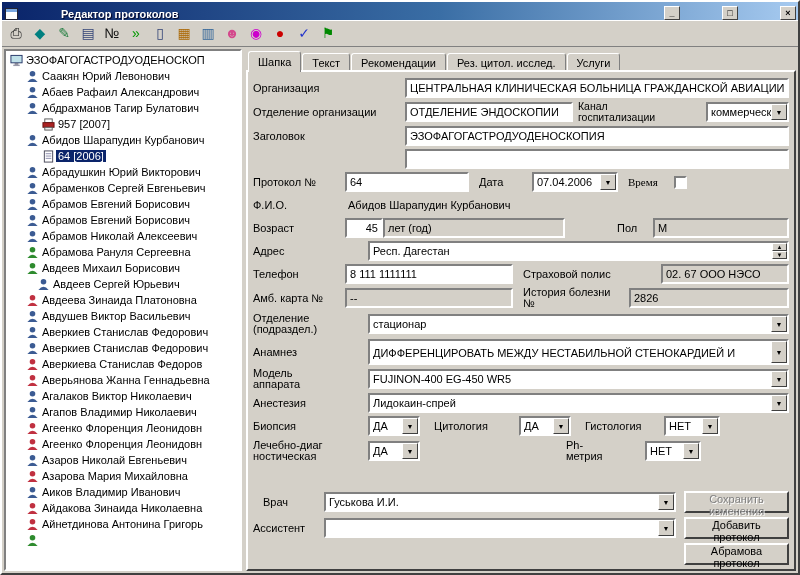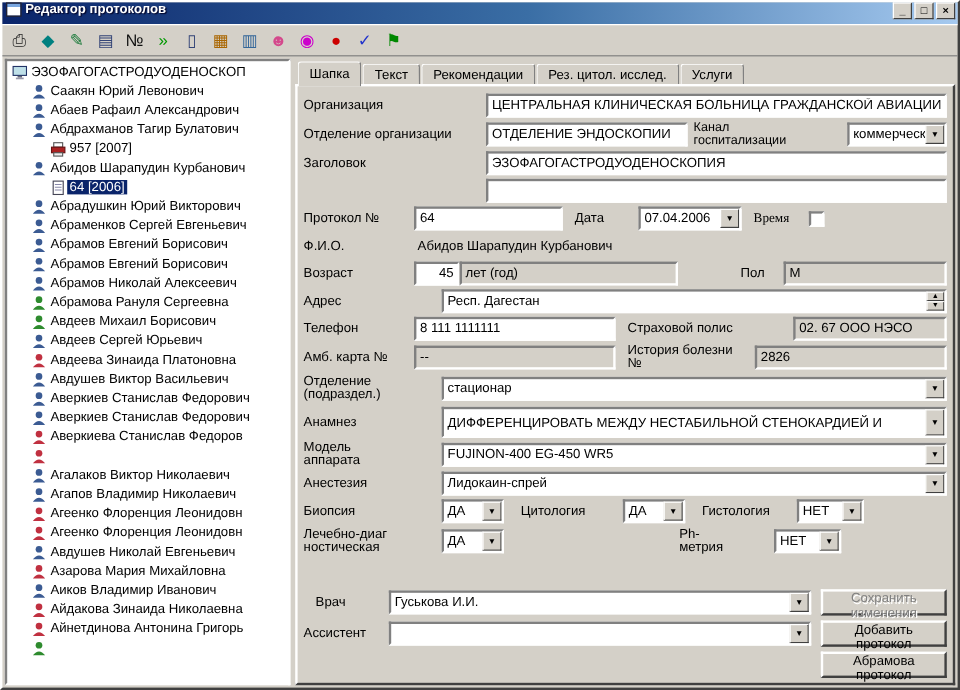--- a/index.html
+++ b/index.html
@@ -4,21 +4,21 @@
 <style>
   * { box-sizing: border-box; margin: 0; padding: 0; }
   html,body { width:800px; height:575px; }
   body { font-family:"Liberation Sans", sans-serif; font-size:11px; background:#808080; overflow:hidden; }
 
   .window { width:800px; height:575px; background:#d4d0c8;
     border:2px solid; border-color:#ffffff #404040 #404040 #ffffff; display:flex; flex-direction:column; }
 
   
   .titlebar { height:18px; background:linear-gradient(90deg,#0a246a,#3a6ea5 55%,#a6caf0);
-    display:flex; align-items:flex-start; padding:0 2px; flex:0 0 auto; }
+    display:flex; align-items:flex-end; padding:0 2px; flex:0 0 auto;gap:40px; }
   .title-icon { width:13px; height:12px; margin:0 3px 0 1px; border:1px solid #223;
     background:linear-gradient(180deg,#7aa7e0 0 3px,#ffffff 3px); }
   .title-text { color:#fff; font-weight:bold; font-size:11px; flex:1;
     text-shadow:1px 1px 1px #002; white-space:nowrap; overflow:hidden; }
   .winbtn { width:16px; height:14px; margin-left:2px; background:#d4d0c8;
     border:1px solid; border-color:#fff #404040 #404040 #fff; font-size:9px; font-weight:bold;
     display:flex; align-items:center; justify-content:center; color:#000; line-height:1; }
 
   
   .toolbar { height:27px; border-bottom:1px solid #808080; box-shadow:0 1px 0 #fff inset;
@@ -235,21 +235,21 @@
         </div>
         <div class="tree-row" style="padding-left: 19px;">
           <span class="ticon">
             <svg width="13" height="13" viewBox="0 0 14 14">
               <circle cx="7" cy="4" r="3" fill="#2e8b2e"></circle>
               <path d="M1.5 13 Q7 6 12.5 13 Z" fill="#2e8b2e"></path>
             </svg>
           </span>
           <span class="tlabel">Авдеев Михаил Борисович</span>
         </div>
-        <div class="tree-row" style="padding-left: 19px;">
+        <div class="tree-row" style="padding-left: 30px;">
           <span class="ticon">
             <svg width="13" height="13" viewBox="0 0 14 14">
               <circle cx="7" cy="4" r="3" fill="#3b5b93"></circle>
               <path d="M1.5 13 Q7 6 12.5 13 Z" fill="#3b5b93"></path>
             </svg>
           </span>
           <span class="tlabel">Авдеев Сергей Юрьевич</span>
         </div>
         <div class="tree-row" style="padding-left: 19px;">
           <span class="ticon">
@@ -296,20 +296,21 @@
           </span>
           <span class="tlabel">Аверкиева Станислав Федоров</span>
         </div>
         <div class="tree-row" style="padding-left: 19px;">
           <span class="ticon">
             <svg width="13" height="13" viewBox="0 0 14 14">
               <circle cx="7" cy="4" r="3" fill="#c03040"></circle>
               <path d="M1.5 13 Q7 6 12.5 13 Z" fill="#c03040"></path>
             </svg>
           </span>
+          <span class="tlabel">Аверьянова Жанна Геннадьевна</span>
         </div>
         <div class="tree-row" style="padding-left: 19px;">
           <span class="ticon">
             <svg width="13" height="13" viewBox="0 0 14 14">
               <circle cx="7" cy="4" r="3" fill="#3b5b93"></circle>
               <path d="M1.5 13 Q7 6 12.5 13 Z" fill="#3b5b93"></path>
             </svg>
           </span>
           <span class="tlabel">Агалаков Виктор Николаевич</span>
         </div>
@@ -340,21 +341,21 @@
           </span>
           <span class="tlabel">Агеенко Флоренция Леонидовн</span>
         </div>
         <div class="tree-row" style="padding-left: 19px;">
           <span class="ticon">
             <svg width="13" height="13" viewBox="0 0 14 14">
               <circle cx="7" cy="4" r="3" fill="#3b5b93"></circle>
               <path d="M1.5 13 Q7 6 12.5 13 Z" fill="#3b5b93"></path>
             </svg>
           </span>
-          <span class="tlabel">Авдушев Николай Евгеньевич</span>
+          <span class="tlabel">Азаров Николай Евгеньевич</span>
         </div>
         <div class="tree-row" style="padding-left: 19px;">
           <span class="ticon">
             <svg width="13" height="13" viewBox="0 0 14 14">
               <circle cx="7" cy="4" r="3" fill="#c03040"></circle>
               <path d="M1.5 13 Q7 6 12.5 13 Z" fill="#c03040"></path>
             </svg>
           </span>
           <span class="tlabel">Азарова Мария Михайловна</span>
         </div>

